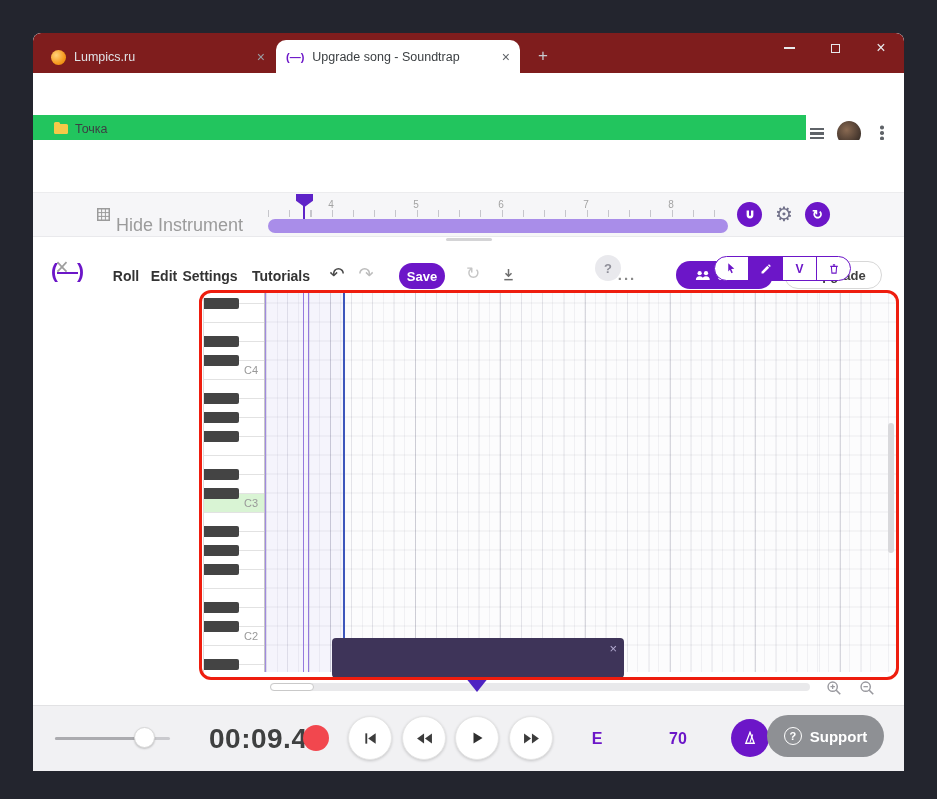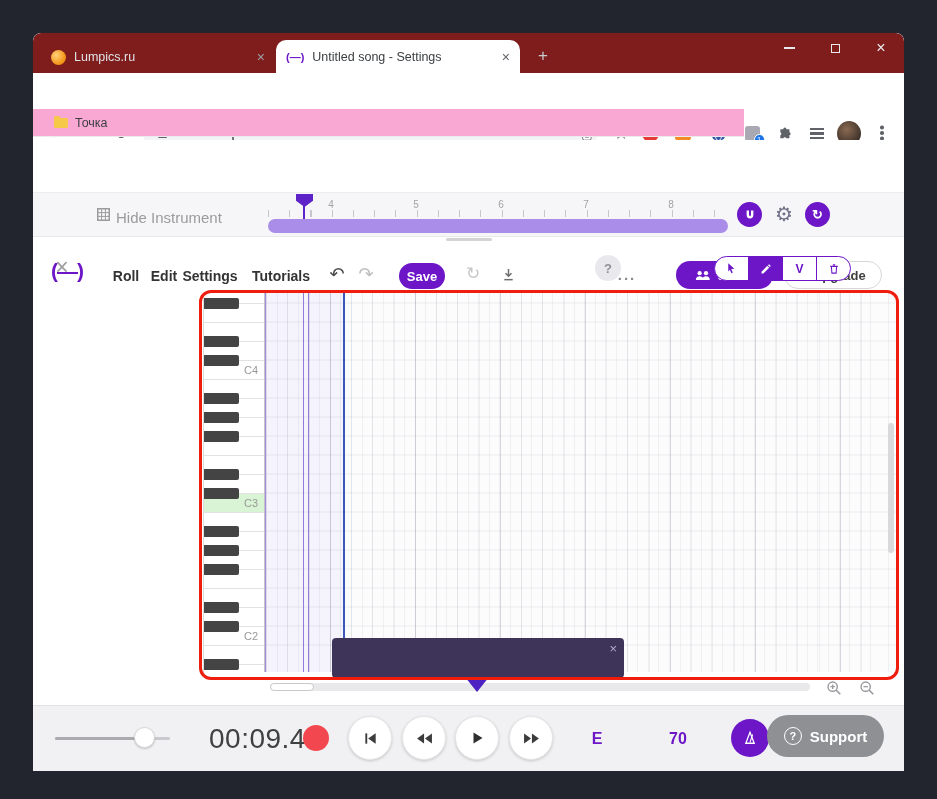--- a/index.html
+++ b/index.html
@@ -30,39 +30,39 @@
   .url{position:absolute;left:36px;top:0;line-height:26px;font-size:13.5px;color:#202124}
   .extico{position:absolute;top:48px;width:24px;height:24px;display:flex;align-items:center;justify-content:center}
   .ext-red{width:17px;height:17px;border-radius:50%;background:radial-gradient(circle at 50% 50%, #fff 0 3px, #e53935 3.2px)}
   .ext-orange{width:16px;height:16px;border-radius:4px;background:#f28b24;color:#fff;font-size:10px;display:flex;align-items:center;justify-content:center}
   .ext-cube{position:relative;width:15px;height:15px;border-radius:3px;background:#a9a9b3}
   .ext-cube .badge{position:absolute;right:-5px;bottom:-4px;width:11px;height:11px;border-radius:50%;background:#1a73e8;color:#fff;font-size:7.5px;display:flex;align-items:center;justify-content:center;border:1px solid #fff}
   .avatar{width:25px;height:25px;border-radius:50%;background:radial-gradient(circle at 40% 35%, #8a6a52, #4a3a30 60%, #23201d)}
   .dots{width:3.5px;height:3.5px;border-radius:50%;background:#5f6368;box-shadow:0 -5.5px 0 #5f6368,0 5.5px 0 #5f6368}
 
   
-  .bookmarks{position:absolute;left:0;top:76px;width:711px;height:28px;background:#f9a8d4;border-bottom:1px solid #ebebee;display:flex;align-items:center}
+  .bookmarks{position:absolute;left:0;top:82px;width:773px;height:28px;background:#22c55e;border-bottom:1px solid #ebebee;display:flex;align-items:center}
   .folder{position:absolute;left:21px;top:9px;width:14px;height:10px;background:#f7c948;border-radius:1.5px}
   .folder:before{content:"";position:absolute;top:-2.5px;left:0;width:6px;height:3px;background:#f7c948;border-radius:1.5px 1.5px 0 0}
   .bm-label{position:absolute;left:42px;font-size:12.5px;color:#3c4043}
 
   
   .appbar{position:absolute;left:0;top:107px;width:871px;height:52px;background:#fff}
   .st-logo{position:absolute;left:18px;top:119px;font-size:21px;font-weight:bold;color:#6c16c8;letter-spacing:-1px}
   .menu-item{position:absolute;top:128px;transform:translateX(-50%);font-size:14px;font-weight:600;color:#333}
   .histico{position:absolute;top:125px;transform:translateX(-50%);font-size:18px;line-height:1;color:#4a4a4a}
   .pill{position:absolute;display:flex;align-items:center;justify-content:center;gap:6px;border-radius:15px;font-size:13px;font-weight:600}
   .save-btn{left:366px;top:123px;width:46px;height:26px;background:#6c16c8;color:#fff;border-radius:14px}
   .share-btn{left:643px;top:121px;width:97px;height:28px;background:#6c16c8;color:#fff}
   .upgrade-btn{left:751px;top:121px;width:98px;height:28px;background:#fff;border:1px solid #d7d7d7;color:#3f3f3f}
   .more-btn{position:absolute;left:594px;top:126px;transform:translateX(-50%);color:#8a8a8a;font-size:15px;font-weight:bold;letter-spacing:2px}
 
   
   .timelinebar{position:absolute;left:0;top:159px;width:871px;height:45px;background:#f6f6f8;border-top:1px solid #ececee;border-bottom:1px solid #e9e9ec}
-  .hide-label{position:absolute;left:83px;top:176px;font-size:15px;color:#9b9b9b}
+  .hide-label{position:absolute;left:83px;top:182px;font-size:18px;color:#9b9b9b}
   .ruler-num{position:absolute;top:166px;transform:translateX(-50%);font-size:10px;color:#a3a3a3}
   .ticks{position:absolute;left:235px;top:177px;width:466px;height:7px;background:repeating-linear-gradient(to right,#c6c6cb 0 1px,transparent 1px 21.25px)}
   .playhead{position:absolute;left:263px;top:161px;width:17px;height:13px;background:#5e23c8;clip-path:polygon(0 0,100% 0,100% 52%,50% 100%,0 52%)}
   .playstem{position:absolute;left:270px;top:172px;width:2px;height:28px;background:#5e23c8}
   .loopbar{position:absolute;left:235px;top:186px;width:460px;height:14px;border-radius:7px;background:#a98de9}
   .circ-btn{position:absolute;width:25px;height:25px;border-radius:50%;background:#6c16c8;display:flex;align-items:center;justify-content:center;color:#fff}
   .gear{position:absolute;left:740px;top:168px;width:22px;height:25px;display:flex;align-items:center;justify-content:center;font-size:20px;color:#71718a}
   .splitter{position:absolute;left:413px;top:205px;width:46px;height:3px;border-radius:2px;background:#d4d4d6}
 
   
@@ -100,21 +100,21 @@
   .tri{position:absolute;left:432px;top:644px;width:0;height:0;border-left:12px solid transparent;border-right:12px solid transparent;border-top:15px solid #4e22c2;z-index:35}
   .hscroll{position:absolute;left:237px;top:650px;width:540px;height:8px;border-radius:4px;background:#e9e9eb}
   .hthumb{position:absolute;left:0;top:0;width:44px;height:8px;border-radius:4px;background:#fff;border:1px solid #c9c9c9}
   .zoombtn{position:absolute;top:647px;width:16px;height:16px}
 
   
   .transport{position:absolute;left:0;top:672px;width:871px;height:66px;background:#f1f1f3;border-top:1px solid #e2e2e4}
   .vol-track{position:absolute;left:22px;top:31px;width:115px;height:3px;border-radius:2px;background:#cacace}
   .vol-fill{position:absolute;left:22px;top:31px;width:90px;height:3px;border-radius:2px;background:#ababaf}
   .vol-handle{position:absolute;left:101px;top:21px;width:21px;height:21px;border-radius:50%;background:#fff;border:1px solid #d8d8d8;box-shadow:0 1px 2px rgba(0,0,0,.2)}
-  .time{position:absolute;left:176px;top:17px;font-size:28px;font-weight:400;color:#3f4040;letter-spacing:.5px}
+  .time{position:absolute;left:176px;top:17px;font-size:28px;font-weight:700;color:#3f4040;letter-spacing:.5px}
   .rec-btn{position:absolute;left:270px;top:19px;width:26px;height:26px;border-radius:50%;background:#f2474e}
   .tp-btn{position:absolute;top:10px;width:44px;height:44px;border-radius:50%;background:#fff;border:1px solid #e6e6e6;box-shadow:0 1px 3px rgba(0,0,0,.18);display:flex;align-items:center;justify-content:center}
   .sig{position:absolute;top:24px;transform:translateX(-50%);font-size:16px;font-weight:600;color:#6c16c8}
   .metro-btn{position:absolute;left:698px;top:13px;width:38px;height:38px;border-radius:50%;background:#6c16c8;display:flex;align-items:center;justify-content:center}
   .support{position:absolute;left:734px;top:9px;width:117px;height:42px;border-radius:21px;background:#8e9094;display:flex;align-items:center;justify-content:center;gap:8px;color:#fff;font-size:15px;font-weight:600}
   .qcirc{width:18px;height:18px;border-radius:50%;border:1.5px solid #fff;display:flex;align-items:center;justify-content:center;font-size:11px;font-weight:bold}
 </style>
 </head>
 <body>
 
@@ -122,21 +122,21 @@
   <div class="window">
 
     <div class="tabbar">
       <div class="tab" style="left:8px;width:234px">
         <span class="fav-lumpics"></span>
         <span>Lumpics.ru</span>
         <span class="tab-close">×</span>
       </div>
       <div class="tab active" style="left:243px;width:244px">
         <span class="fav-st">(—)</span>
-        <span>Untitled song - Settings</span>
+        <span>Upgrade song - Soundtrap</span>
         <span class="tab-close">×</span>
       </div>
       <div class="newtab">+</div>
       <div class="winctl">
         <span style="left:742px">
             <i class="bar"></i>
           </span>
         <span style="left:788px">
             <i class="box"></i>
           </span>

